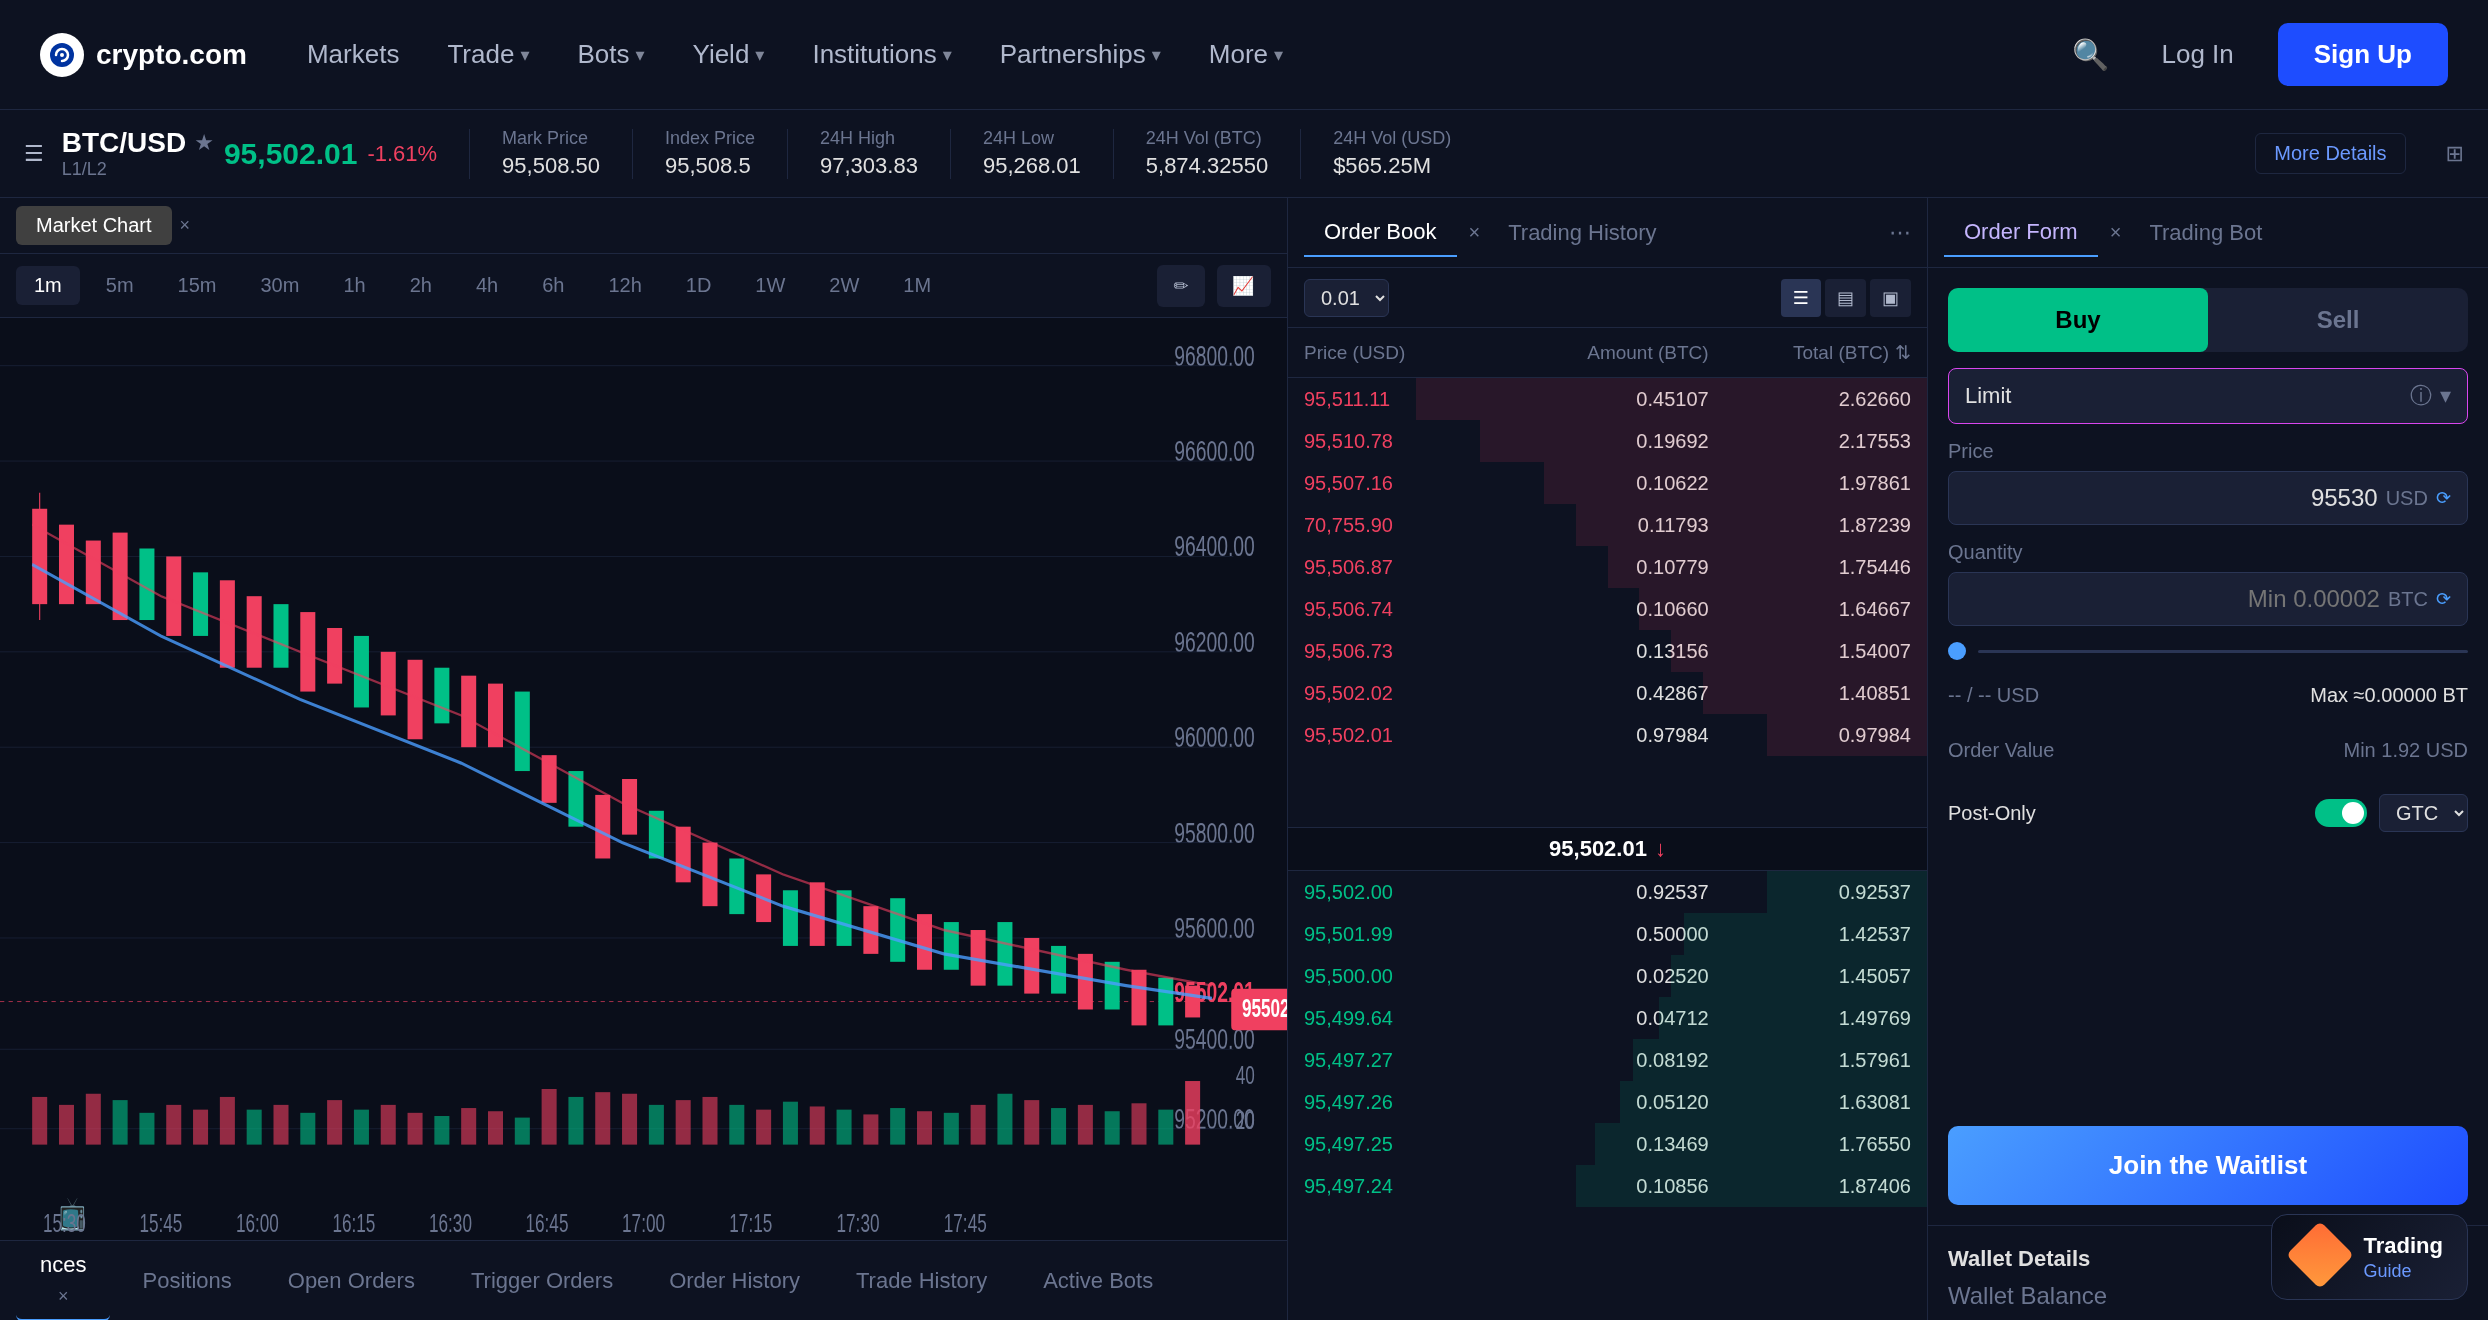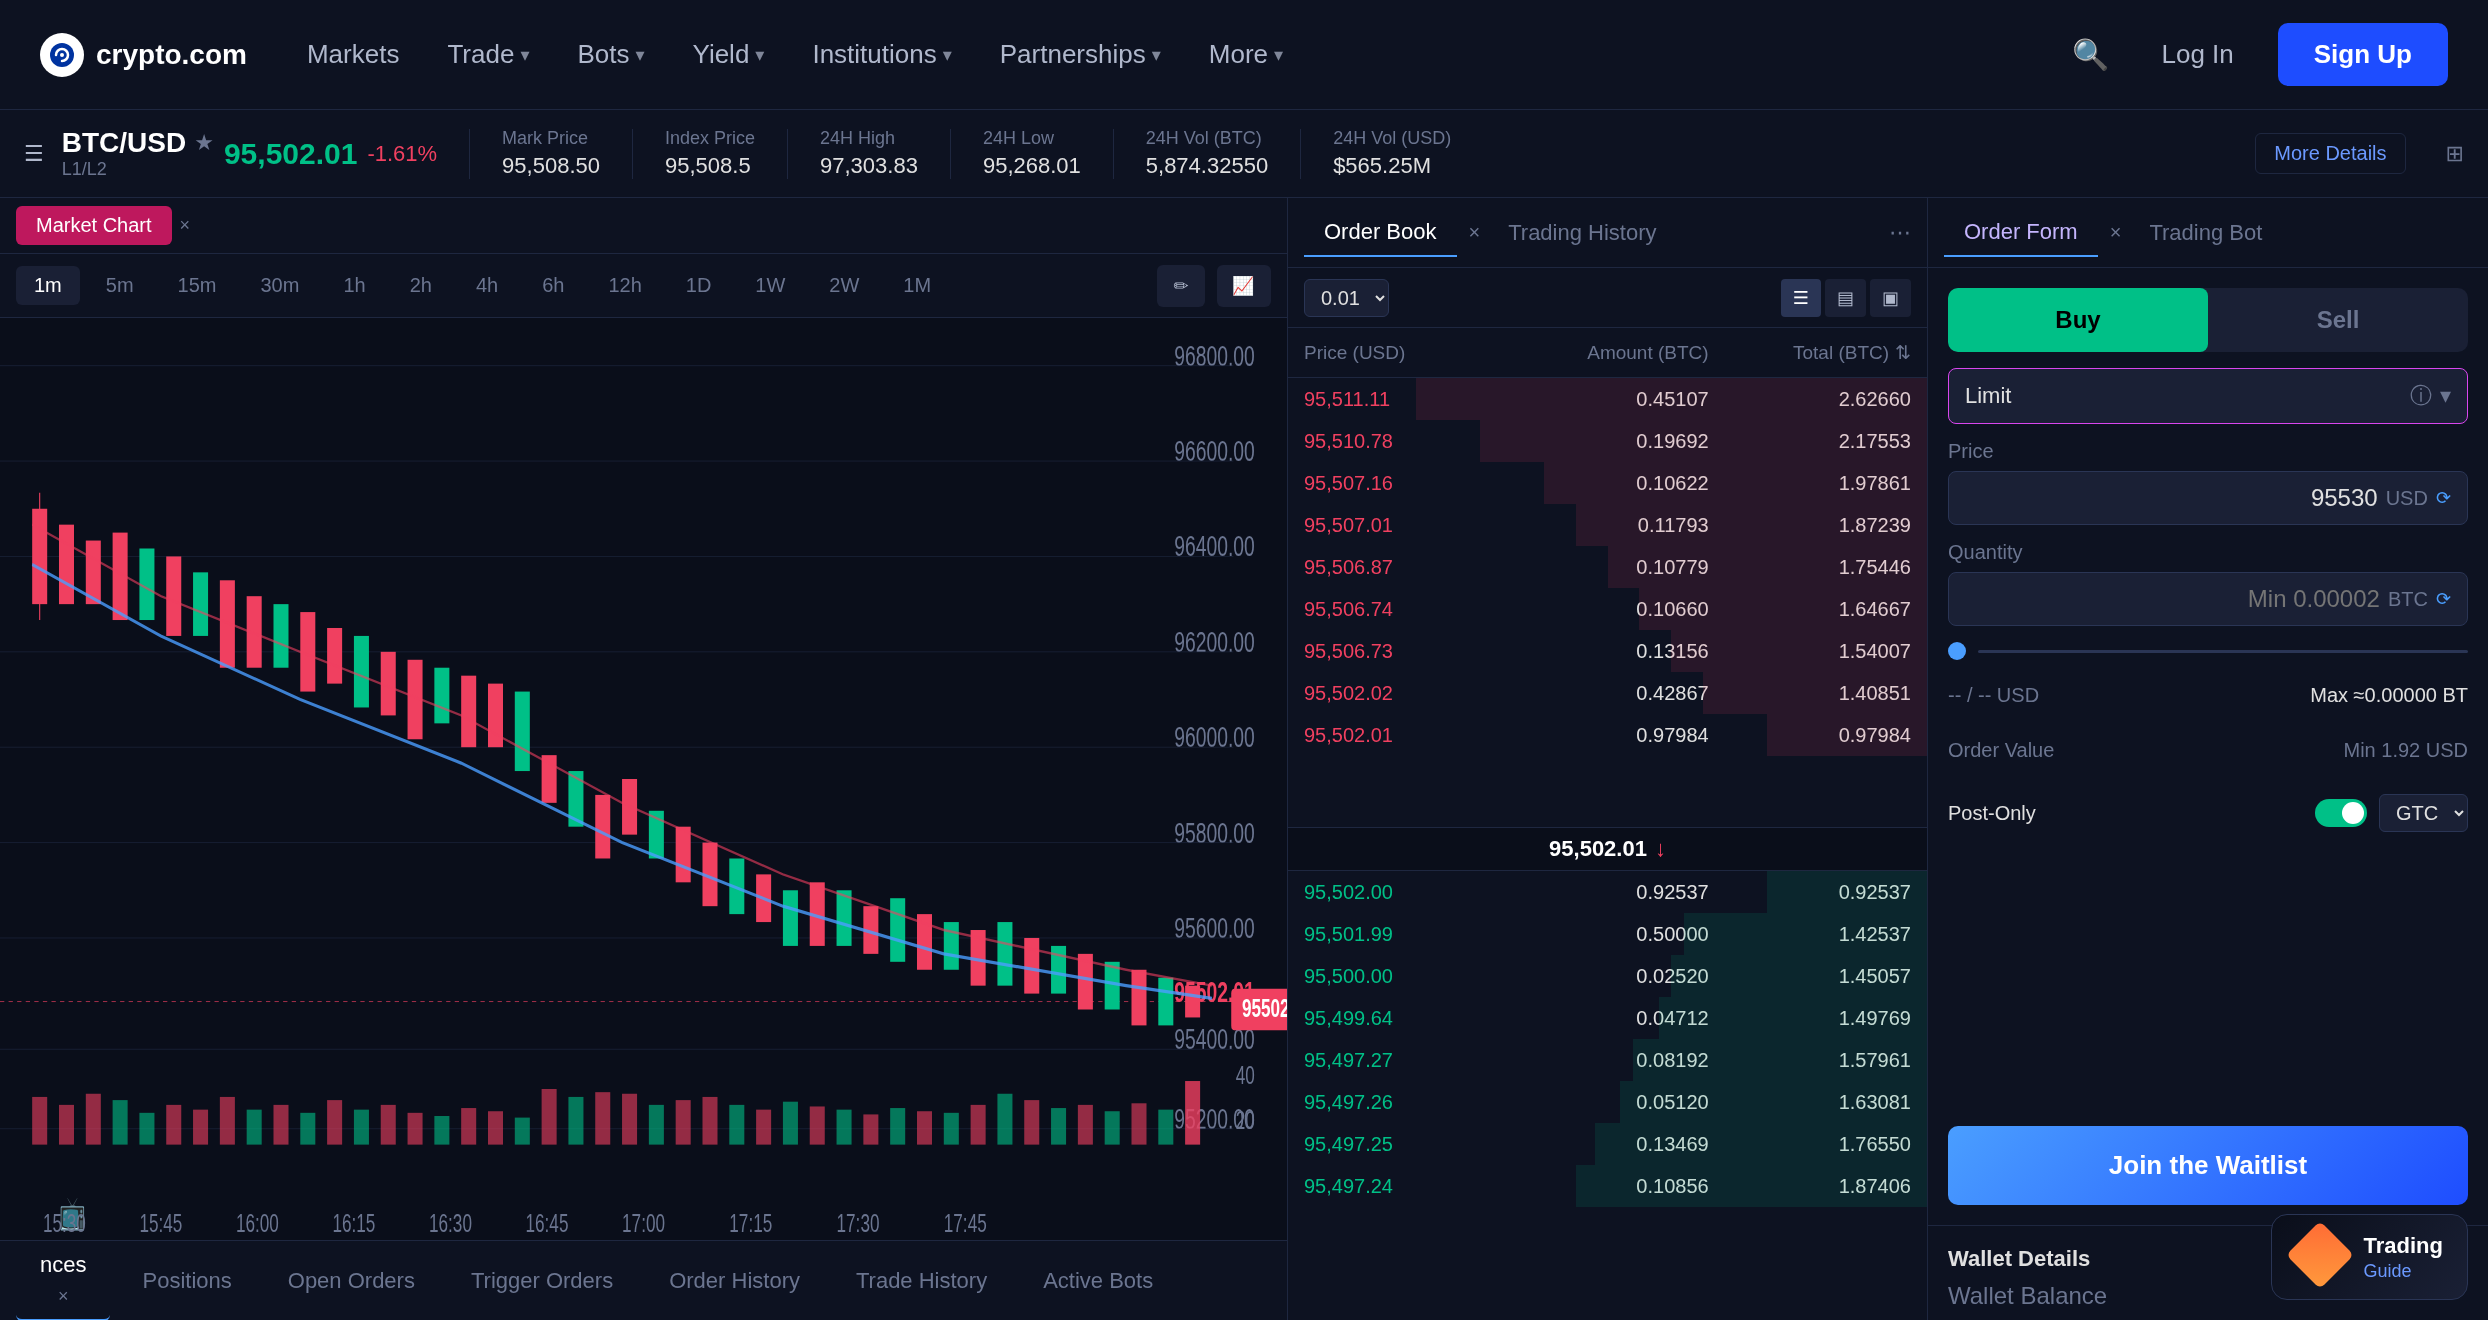--- a/index.html
+++ b/index.html
@@ -57,21 +57,21 @@
       display: flex; height: calc(1320px - 110px - 88px);
     }
 
     
     .chart-area {
       flex: 1; display: flex; flex-direction: column; background: #0a0e1a; border-right: 1px solid #1e2740;
       min-width: 0;
     }
     .chart-tabs { display: flex; align-items: center; background: #0d1221; border-bottom: 1px solid #1e2740; padding: 0 16px; height: 56px; gap: 4px; }
     .chart-tab { padding: 8px 20px; font-size: 20px; color: #b0b8cc; border-radius: 6px; cursor: pointer; }
-    .chart-tab.active { background: #be185d; color: #fff; }
+    .chart-tab.active { background: #404040; color: #fff; }
     .chart-tab-close { color: #6b7590; font-size: 18px; margin-left: 4px; cursor: pointer; }
 
     .chart-timeframes { display: flex; align-items: center; background: #0d1221; border-bottom: 1px solid #1e2740; padding: 0 16px; height: 64px; gap: 8px; }
     .tf-btn { padding: 8px 18px; font-size: 20px; color: #6b7590; border-radius: 6px; cursor: pointer; background: transparent; border: none; }
     .tf-btn.active { color: #fff; background: #1a2035; }
     .tf-spacer { flex: 1; }
     .chart-tools { display: flex; gap: 12px; }
     .chart-tool-btn { background: #1a2035; border: none; color: #b0b8cc; padding: 10px 16px; border-radius: 6px; cursor: pointer; font-size: 18px; }
 
     .chart-canvas { flex: 1; position: relative; background: #0a0e1a; overflow: hidden; }
@@ -515,21 +515,21 @@
           <span class="ob-total">2.17553</span>
         </div>
       <div class="ob-row sell">
           <div class="ob-row-bg" style="width:60%"></div>
           <span class="ob-price">95,507.16</span>
           <span class="ob-amount">0.10622</span>
           <span class="ob-total">1.97861</span>
         </div>
       <div class="ob-row sell">
           <div class="ob-row-bg" style="width:55%"></div>
-          <span class="ob-price">95,507.01</span>
+          <span class="ob-price">70,755.90</span>
           <span class="ob-amount">0.11793</span>
           <span class="ob-total">1.87239</span>
         </div>
       <div class="ob-row sell">
           <div class="ob-row-bg" style="width:50%"></div>
           <span class="ob-price">95,506.87</span>
           <span class="ob-amount">0.10779</span>
           <span class="ob-total">1.75446</span>
         </div>
       <div class="ob-row sell">

